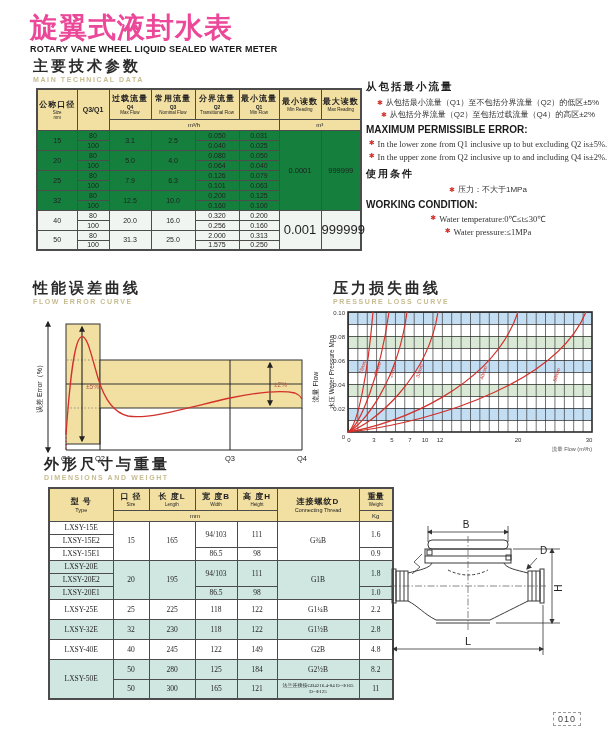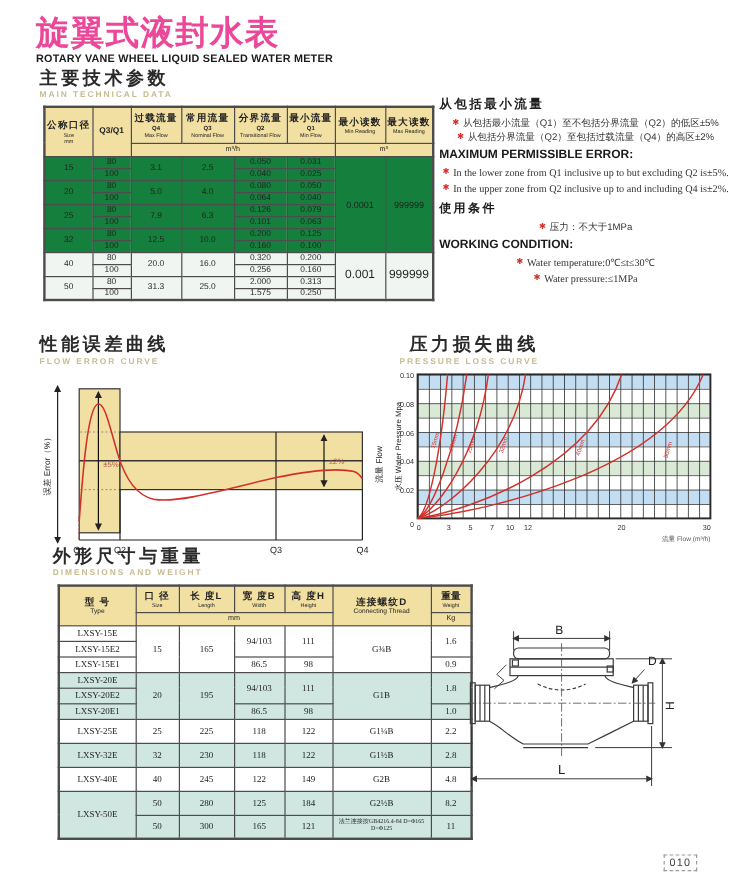--- a/index.html
+++ b/index.html
@@ -25,21 +25,21 @@
   .mt tr.hr2{height:11px;}
   .mt tr.dr{height:10px;}
   .h-cn{font-size:8px;font-weight:bold;letter-spacing:1px;color:#222;}
   .h-code{font-size:5px;font-weight:bold;color:#222;line-height:1.2;}
   .h-en{font-size:4.5px;font-weight:normal;color:#222;line-height:1.2;}
   .h-unit{font-size:6px;font-weight:normal;}
   .mt td{color:#1f1f1f;}
   .mt tr.t td{background:#15803d;}
   .mt tr.p td{background:#F0F5F2;}
   .mt td.rd-t{background:#CFE6E1;font-size:7.5px;}
-  .mt td.rd-p{background:#F0F5F2;font-size:10px;}
+  .mt td.rd-p{background:#F0F5F2;font-size:13px;}
 
   
   .notes{position:absolute;left:366px;top:80px;width:244px;}
   .n-cn-title{font-size:10.5px;font-weight:bold;color:#1e1e1e;letter-spacing:2px;margin-bottom:3px;}
   .n-en-title{font-size:10px;font-weight:bold;color:#1a1a1a;margin:4px 0 3px 0;}
   .n-item{font-size:8px;color:#333;line-height:1.45;display:flex;justify-content:center;}
   .n-item.en{font-family:"Liberation Serif",serif;font-size:8.5px;}
   .star{color:#D2302A;font-size:7px;margin-right:3px;flex:0 0 auto;line-height:1.6;}
 
   
@@ -257,21 +257,21 @@
   <div class="n-item en">
       <span class="star">✱</span>
       <span>Water pressure:≤1MPa</span>
     </div>
 </div>
 
 <div class="sec" style="left:33px;top:280px;">
   <div class="sec-cn">性能误差曲线</div>
   <div class="sec-en">FLOW ERROR CURVE</div>
 </div>
-<div class="sec" style="left:333px;top:280px;text-align:right;">
+<div class="sec" style="left:333px;top:280px;">
   <div class="sec-cn">压力损失曲线</div>
   <div class="sec-en">PRESSURE LOSS CURVE</div>
 </div>
 
 <svg class="chart" style="left:34px;top:302px;" width="292" height="165" viewBox="0 0 292 165">
   <defs>
     <marker id="ar1" viewBox="0 0 10 10" refX="8" refY="5" markerWidth="6" markerHeight="6" orient="auto-start-reverse">
       <path d="M0,0L10,5L0,10z" fill="#222"></path>
     </marker>
   </defs>

